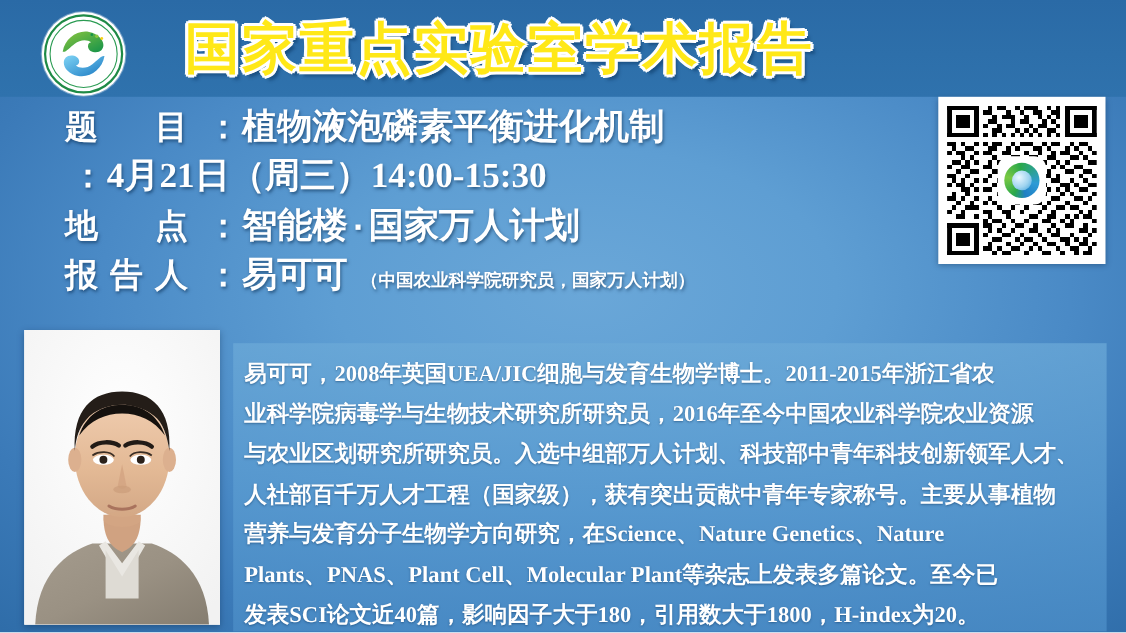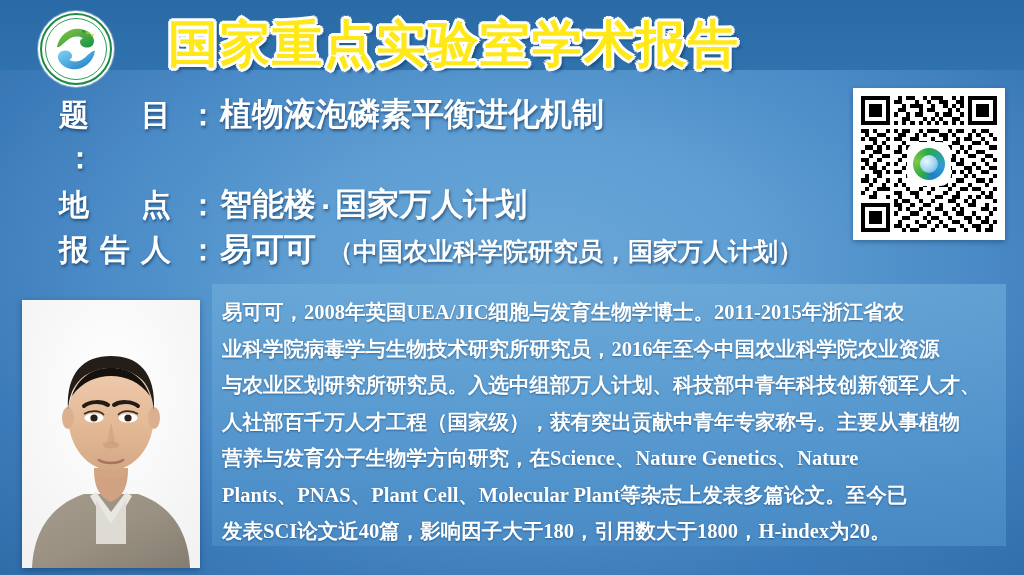--- a/index.html
+++ b/index.html
@@ -8,21 +8,21 @@
     font-family:"Liberation Serif","DejaVu Serif",serif;
   }
   #poster{
     position:relative;width:1024px;height:575px;
     background:
       radial-gradient(ellipse 760px 430px at 52% 46%, #6aa7d8 0%, #5e9ed3 30%, #4a8ac6 58%, #3b7ab8 78%, #2f6da9 100%);
     overflow:hidden;
   }
   
   #header{
-    position:absolute;left:0;top:0;width:1024px;height:70px;
+    position:absolute;left:0;top:0;width:1024px;height:88px;
     background:linear-gradient(180deg,#2a6aa6 0%,#2d6faa 55%,#2f72ad 100%);
   }
   #logo{
     position:absolute;left:38px;top:11px;width:76px;height:76px;border-radius:50%;
     background:#ffffff;
     box-shadow:0 0 0 1px rgba(255,255,255,.35);
   }
   #logo .ring{
     position:absolute;inset:2px;border-radius:50%;
     border:2px solid #1f8a46;background:#fff;
@@ -64,21 +64,21 @@
     font-family:"DejaVu Sans","Liberation Sans",sans-serif;
     font-weight:bold;font-size:30px;padding:0 2px 0 6px;
   }
   .info-value{
     font-family:Liberation Mono, monospace;
     font-weight:bold;font-size:32px;
   }
   .info-value.serifnum{font-family:"Liberation Serif","DejaVu Serif",serif;font-size:32px;}
   .info-extra{
     font-family:"DejaVu Sans","Liberation Sans",sans-serif;
-    font-weight:bold;font-size:25px;padding-left:12px;
+    font-weight:bold;font-size:16px;padding-left:12px;
   }
   
   #qr-card{
     position:absolute;left:853px;top:88px;width:152px;height:152px;
     background:#ffffff;padding:0;box-sizing:border-box;
     box-shadow:0 2px 5px rgba(0,30,60,.35);
   }
   #qr-code{position:absolute;left:8px;top:8px;width:136px;height:136px;}
   #qr-logo{
     position:absolute;left:56px;top:56px;width:40px;height:40px;
@@ -95,21 +95,21 @@
   }
   
   #photo-frame{
     position:absolute;left:22px;top:300px;width:178px;height:268px;
     background:#ffffff;box-shadow:0 2px 6px rgba(0,30,60,.35);
     overflow:hidden;
   }
   #photo-frame svg{display:block;width:178px;height:268px;}
   
   #bio{
-    position:absolute;left:212px;top:284px;width:794px;height:262px;
+    position:absolute;left:212px;top:312px;width:794px;height:262px;
     background:linear-gradient(180deg,rgba(108,170,216,.72) 0%,rgba(88,154,208,.78) 55%,rgba(74,140,198,.82) 100%);
     box-sizing:border-box;padding:10px 6px 8px 10px;
   }
   .bio-line{
     color:#ffffff;font-family:"Liberation Serif","DejaVu Serif",serif;
     font-weight:bold;font-size:20.5px;line-height:36.5px;
     white-space:nowrap;letter-spacing:0px;
     text-shadow:0 1px 2px rgba(0,40,80,.45);
   }
 </style>
@@ -150,20 +150,21 @@
   <div id="info">
 
     <div class="info-row">
       <span class="info-label">题　目</span>
       <span class="info-colon">：</span>
       <span class="info-value">植物液泡磷素平衡进化机制</span>
     </div>
 
     <div class="info-row">
       <span class="info-colon">：</span>
+      <span class="info-value serifnum">4月21日（周三）14:00-15:30</span>
     </div>
 
     <div class="info-row">
       <span class="info-label">地　点</span>
       <span class="info-colon">：</span>
       <span class="info-value">智能楼·国家万人计划</span>
     </div>
 
     <div class="info-row">
       <span class="info-label">报告人</span>

